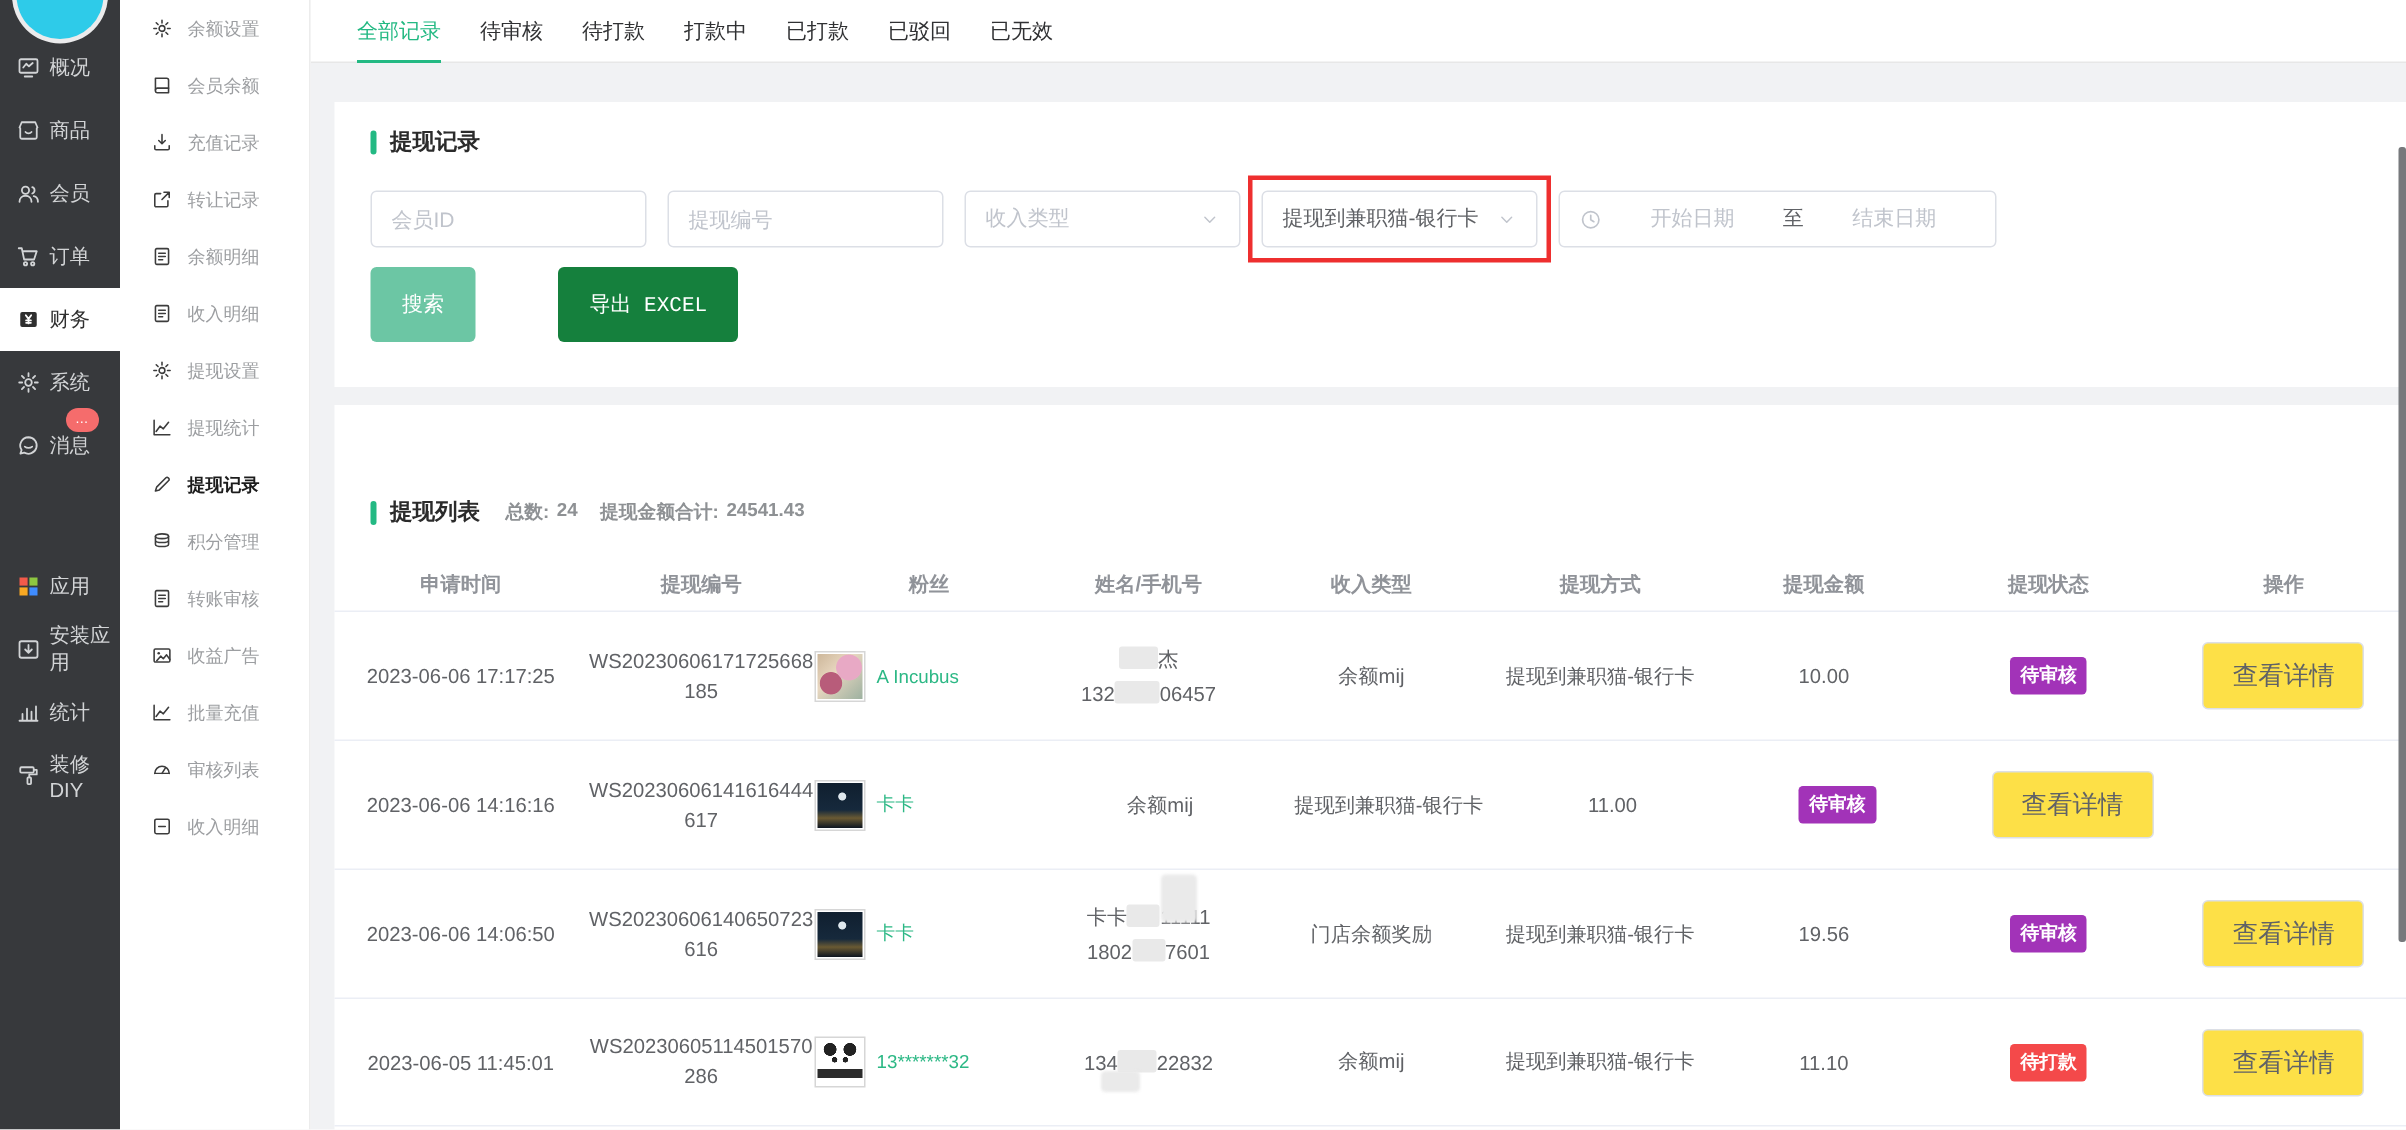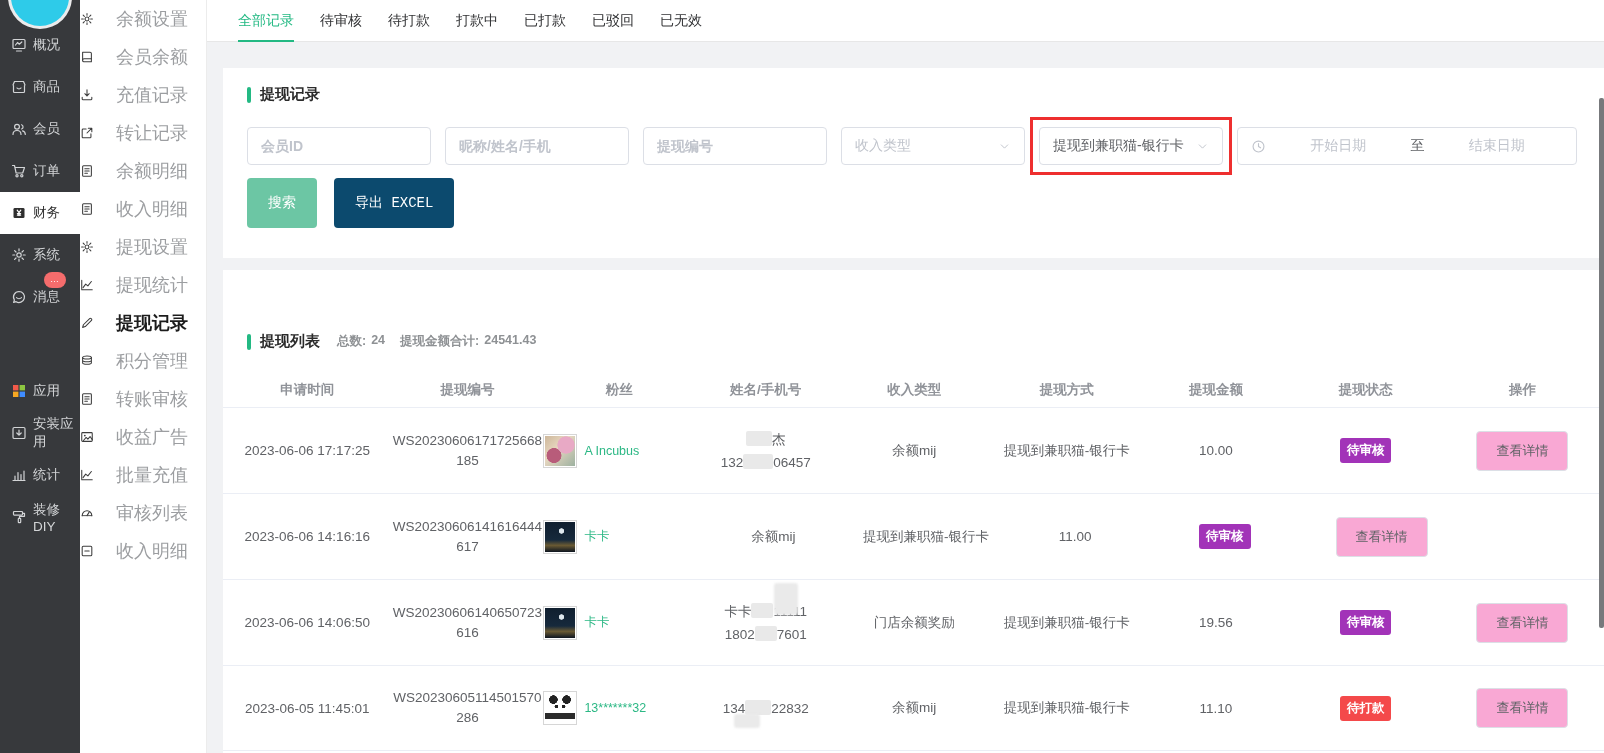--- a/index.html
+++ b/index.html
@@ -14,56 +14,56 @@
   .logo { position:absolute; top:-32px; left:11px; width:58px; height:58px; border-radius:50%; background:#2ecbe9; box-shadow:0 0 0 3px rgba(255,255,255,.9); }
   .lsb-items { padding-top:24px; }
   .lsb-item { height:42px; display:flex; align-items:center; padding-left:11px; gap:6px; color:#d2d4d6; font-size:13.5px; cursor:pointer; position:relative; }
   .lsb-item .icon { width:16px; height:16px; }
   .lsb-item.active { background:#ffffff; color:#2f2f2f; }
   .lsb-spacer { height:52px; }
   .msg-badge { position:absolute; left:44px; top:-4px; background:#f56c6c; color:#fff; border-radius:8px; font-size:9px; line-height:1; padding:3px 6px 4px; letter-spacing:1px; }
 
   
   .ssb { position:absolute; left:80px; top:0; bottom:0; width:127px; background:#fff; border-right:1px solid #ececec; z-index:4; }
-  .ssb-item { height:38px; display:flex; align-items:center; gap:22px; font-size:18px; color:#9c9ea1; cursor:pointer; }
+  .ssb-item { height:38px; display:flex; align-items:center; padding-left:21px; gap:10px; font-size:12px; color:#9c9ea1; cursor:pointer; }
   .ssb-item .icon { width:14px; height:14px; color:#3c3c3c; }
   .ssb-item.active { color:#1c1c1c; font-weight:700; }
 
   
   .main { position:absolute; left:207px; top:0; right:0; bottom:0; }
   .tabbar { height:42px; background:#fff; border-bottom:1px solid #e7e7e7; display:flex; align-items:stretch; padding-left:31px; }
   .tab { display:flex; align-items:center; margin-right:26px; font-size:14px; color:#303133; position:relative; cursor:pointer; }
   .tab.active { color:#23b983; }
   .tab.active::after { content:""; position:absolute; left:0; right:0; bottom:-1px; height:2px; background:#23b983; }
 
   .card { background:#fff; margin-left:16px; }
   .card1 { margin-top:26px; padding:17px 24px 30px; }
   .sec-title-row { display:flex; align-items:center; }
   .sec-bar { width:4px; height:16px; background:#23b983; border-radius:2px; margin-right:9px; }
   .sec-title { font-size:15px; font-weight:700; color:#2b2b2b; }
 
   .filters { display:flex; align-items:center; margin-top:23px; }
   .f-box { width:184px; height:38px; border:1px solid #dcdfe6; border-radius:4px; display:flex; align-items:center; padding:0 13px; font-size:14px; background:#fff; margin-right:14px; }
-  .f-box input { border:none; outline:none; width:100%; font-size:14px; color:#4d7c0f; font-family:inherit;font-weight:bold; }
+  .f-box input { border:none; outline:none; width:100%; font-size:14px; color:#4d7c0f; font-family:inherit; }
   .f-box input::placeholder { color:#c0c4cc; }
   .f-select { justify-content:space-between; cursor:pointer; color:#c0c4cc; }
   .f-select .val { color:#606266; }
   .chev { width:13px; height:13px; color:#c0c4cc; }
   .hl-wrap { position:relative; margin-right:14px; }
   .hl-wrap .f-box { margin-right:0; }
   .hl-wrap::after { content:""; position:absolute; left:-9px; right:-9px; top:-10px; bottom:-10px; border:3px solid #ee2f2f; pointer-events:none; }
-  .f-date { width:340px; color:#c0c4cc; gap:6px; margin-right:0;justify-content:space-between; }
+  .f-date { width:292px; color:#c0c4cc; gap:6px; margin-right:0;justify-content:space-between; }
   .f-date .seg { flex:1; text-align:center; font-size:14px; }
   .f-date .to { color:#606266; }
   .clock { width:15px; height:15px; color:#c0c4cc; }
 
   .btns { margin-top:13px; display:flex; gap:17px; }
   .btn { height:50px; border:none; border-radius:4px; color:#fff; font-size:14px; padding:0 21px; cursor:pointer; font-family:Liberation Mono, monospace; }
   .btn-search { background:#6cc6a4; }
-  .btn-export { background:#0c4a6e; }
+  .btn-export { background:#15803d;margin-left:38px; }
 
   .card2 { margin-top:12px; padding-top:17px; min-height:484px; }
   .list-head { display:flex; align-items:center; padding:0 24px;margin-top:45px; }
   .stats { margin-left:17px; display:flex; gap:15px; font-size:12.5px; font-weight:600; color:#8e9194; }
   .stat { display:flex; gap:5px; }
 
   .table { margin-top:22px; }
   .thead { display:flex; align-items:center; height:34px; font-size:13.5px; font-weight:700; color:#909399; }
   .trow { display:flex; align-items:center; min-height:86px; border-top:1px solid #ebeef5; font-size:13.5px; color:#606266; }
   .trow:last-of-type { border-bottom:1px solid #ebeef5; }
@@ -89,21 +89,21 @@
       linear-gradient(180deg,#fff 0 66%, #2b2b2b 66% 86%, #fff 86%); }
   .fan-name { color:#2cb885; font-size:12.5px; cursor:pointer; }
   .namecell { line-height:23px; position:relative; }
   .chip { display:inline-block; height:15px; background:#e9e9e9; border-radius:2px; vertical-align:-2px; filter:blur(.5px); }
   .w22{width:22px;} .w26{width:26px;} .w30{width:30px;}
   .chip-above { position:absolute; left:calc(50% + 8px); top:-17px; width:24px; height:32px; background:#eaeaea; border-radius:3px; filter:blur(1px); z-index:2; }
   .chip-below { position:absolute; left:calc(50% - 32px); bottom:-8px; width:26px; height:14px; background:#eaeaea; border-radius:3px; filter:blur(1px); z-index:2; }
   .badge-status { display:inline-block; padding:4px 7px; border-radius:3px; color:#fff; font-size:12.5px; font-weight:700; }
   [data-status="purple"] { background:#a233b8; }
   [data-status="red"] { background:#f4494a; }
-  .btn-detail { background:#f9a8d4; border:1px solid #dcdfe6; border-radius:4px; padding:10px 19px; font-size:13px; color:#606266; cursor:pointer; font-family:inherit; }
+  .btn-detail { background:#fde047; border:1px solid #dcdfe6; border-radius:4px; padding:10px 19px; font-size:17px; color:#606266; cursor:pointer; font-family:inherit; }
 
   .pager-row { display:flex; justify-content:flex-end; align-items:center; padding:14px 84px 20px 0; gap:8px; }
   .pg-btn { min-width:28px; height:28px; background:#f4f4f5; border-radius:3px; display:flex; align-items:center; justify-content:center; font-size:13px; color:#606266; cursor:pointer; }
   .pg-btn.arrow { color:#b8bcc2; font-size:15px; }
   .pg-btn.active { background:#23b983; color:#fff; font-weight:700; }
   .pg-goto { margin-left:16px; display:flex; align-items:center; gap:8px; font-size:13.5px; color:#606266; }
   .pg-input { width:40px; height:28px; border:1px solid #dcdfe6; border-radius:3px; text-align:center; font-size:13.5px; color:#606266; font-family:inherit; outline:none; }
 
   .scroll-thumb { position:absolute; right:0; top:98px; width:5px; height:530px; background:#77797c; border-radius:2px; }
 </style>
@@ -392,23 +392,20 @@
     </div>
 
     <section class="card card1">
       <div class="sec-title-row">
         <span class="sec-bar"></span>
         <span class="sec-title">提现记录</span>
       </div>
       <div class="filters">
         <div class="f-box">
           <input placeholder="会员ID" style="">
-        </div>
-        <div class="f-box">
-          <input placeholder="昵称/姓名/手机" style="">
         </div>
         <div class="f-box">
           <input placeholder="提现编号" style="">
         </div>
         <div class="f-box f-select">
           <span>收入类型</span>
           <svg class="icon chev">
               <use href="#i-chev"></use>
             </svg>
         </div>

